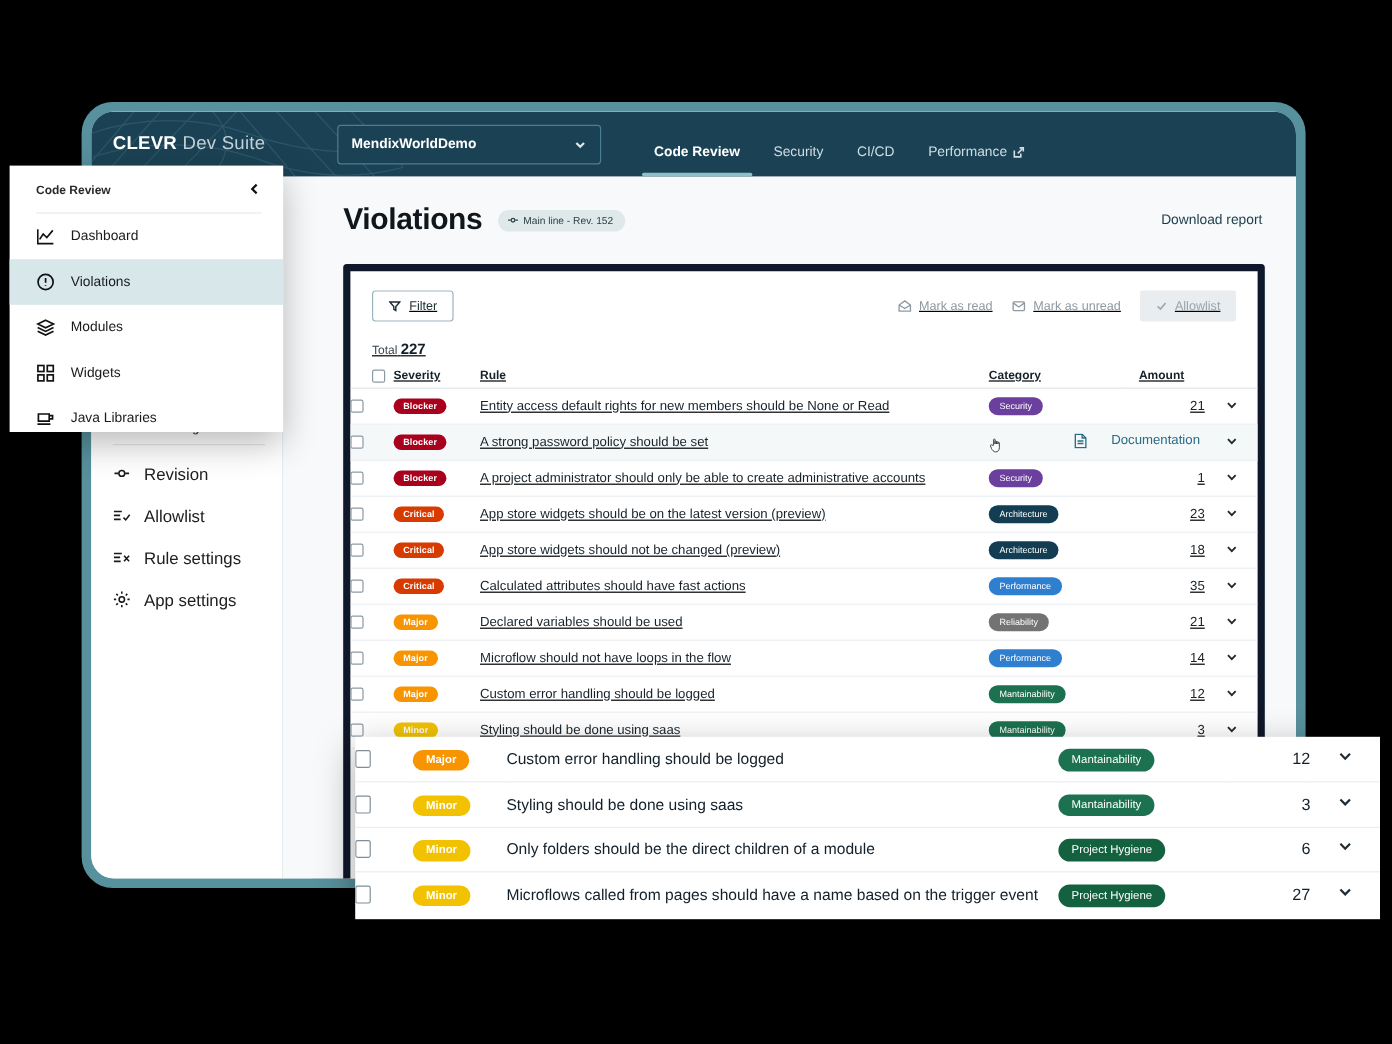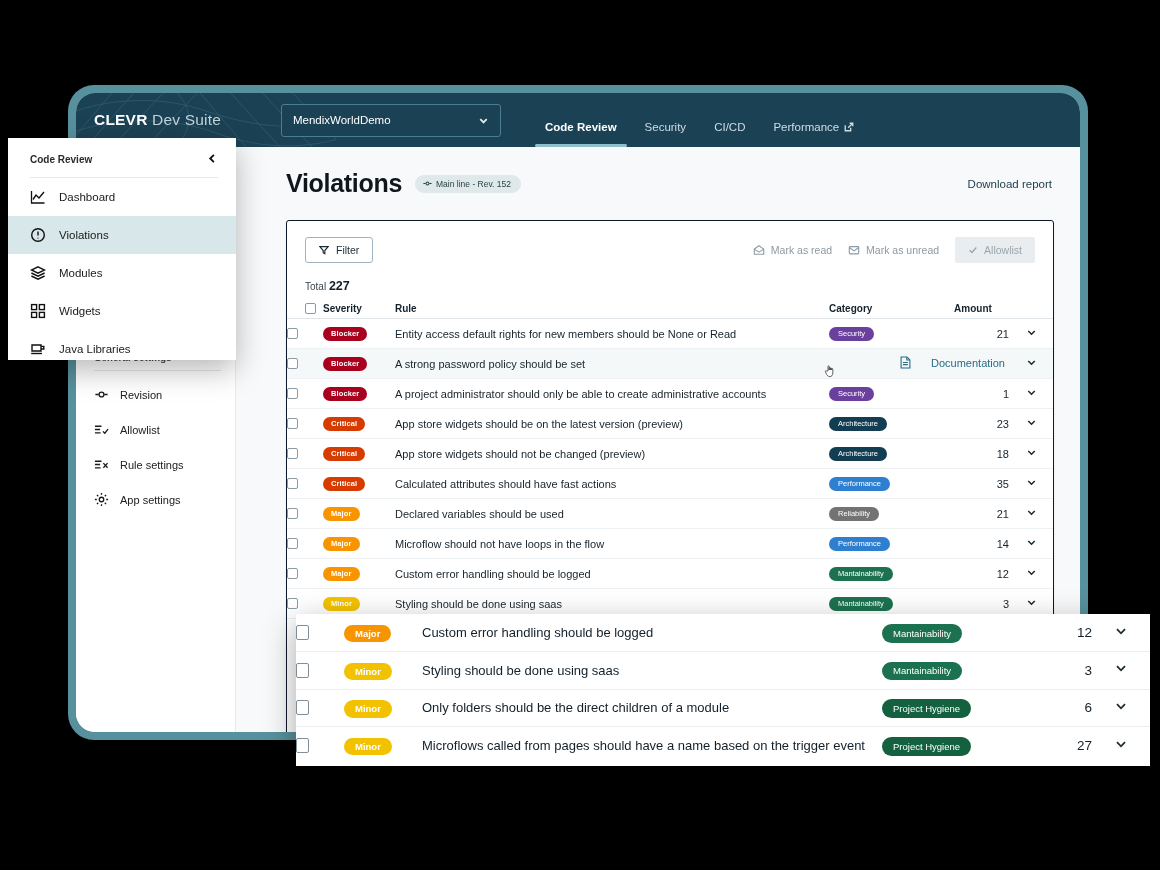--- a/index.html
+++ b/index.html
@@ -50,21 +50,21 @@
 
   .project-select {
     position: relative; z-index: 2;
     margin-left: 5px;
     width: 220px; height: 33px;
     border: 1px solid #4c7d91;
     background: #1b4254;
     border-radius: 3px;
     display: flex; align-items: center; justify-content: space-between;
     padding: 0 11px;
-    color: #ffffff; font-size: 11.5px; font-weight: 400;
+    color: #ffffff; font-size: 11.5px; font-weight: 700;
     cursor: pointer;
   }
   .chev-white { width: 11px; height: 11px; stroke: #dfe9ee; fill: none; stroke-width: 2; }
 
   #nav { display: flex; align-items: flex-end; height: 54px; margin-left: 42px; gap: 24px; }
   .nav-tab {
     position: relative;
     color: #cfdde4; font-size: 11.5px;
     padding: 0 2px 14px 2px;
     cursor: pointer; white-space: nowrap;
@@ -85,21 +85,21 @@
 
   
   .rail-group-title {
     font-size: 9.5px; font-weight: 700; color: #444; letter-spacing: .2px;
     padding: 0 0 7px 18px;
   }
   .rail-sep { height: 1px; background: #e3e8ea; margin: 0 14px 6px 18px; }
   .rail-item {
     display: flex; align-items: center; gap: 11px;
     height: 35px; padding-left: 18px;
-    font-size: 11px; color: #202020; cursor: pointer;
+    font-size: 14px; color: #202020; cursor: pointer;
   }
   .rail-icon { width: 15px; height: 15px; flex: none; display: block; }
   .rail-icon svg { width: 15px; height: 15px; stroke: #1a1a1a; fill: none; stroke-width: 1.4; }
 
   
   .page-head { display: flex; align-items: center; padding: 0 2px 0 12px; }
   .page-title { font-size: 25px; font-weight: 700; color: #10171c; letter-spacing: -.3px; }
   .rev-badge {
     margin-left: 13px;
     background: #dfe9ea; color: #2b4349;
@@ -110,25 +110,26 @@
   }
   .rev-badge svg { width: 9px; height: 9px; stroke: #2b4349; fill: none; stroke-width: 1.4; }
   .dl-report {
     margin-left: auto; font-size: 11.5px; color: #1b3b4a; cursor: pointer;
   }
 
   
   .card {
     margin: 22px 0 0 12px;
     background: #ffffff;
-    border: 1px solid #0f172a;
+    border: 6px solid #0f172a;
     border-radius: 3px;
     box-shadow: 0 1px 3px rgba(20,40,55,.05);
     height: 520px;
     overflow: hidden;
+    text-decoration: underline;
   }
   .card-tools { display: flex; align-items: center; padding: 16px 18px 0 18px; }
   .filter-btn {
     display: flex; align-items: center; gap: 7px;
     border: 1px solid #9fb3bd; border-radius: 3px;
     height: 26px; padding: 0 13px;
     font-size: 10.5px; color: #1b2b33; cursor: pointer; background: #fff;
   }
   .filter-btn svg { width: 10px; height: 10px; stroke: #1b2b33; fill: none; stroke-width: 1.4; }
   .tool-actions { margin-left: auto; display: flex; align-items: center; gap: 16px; }

